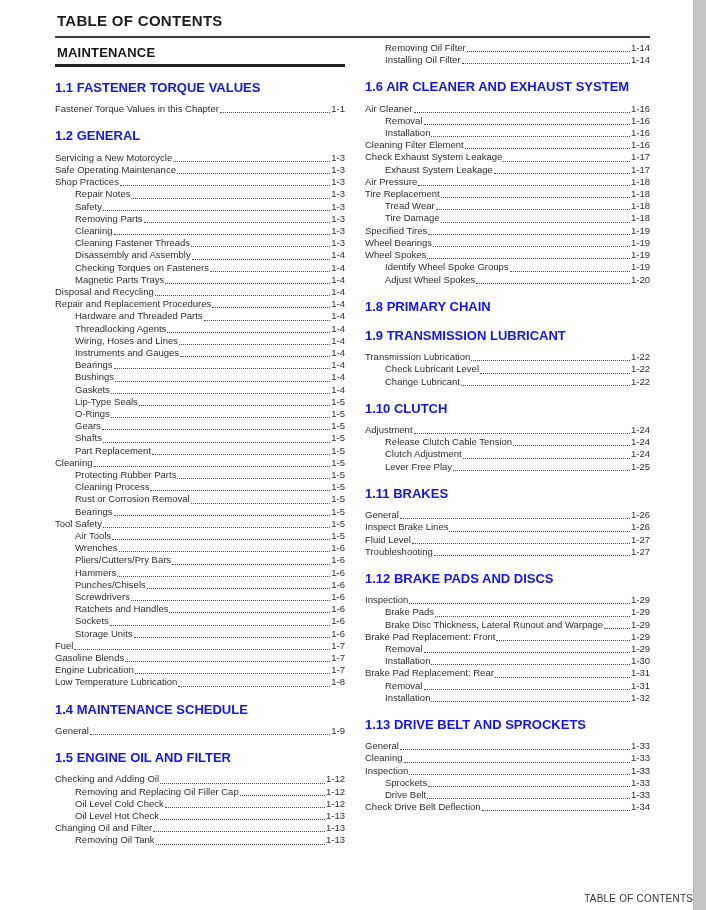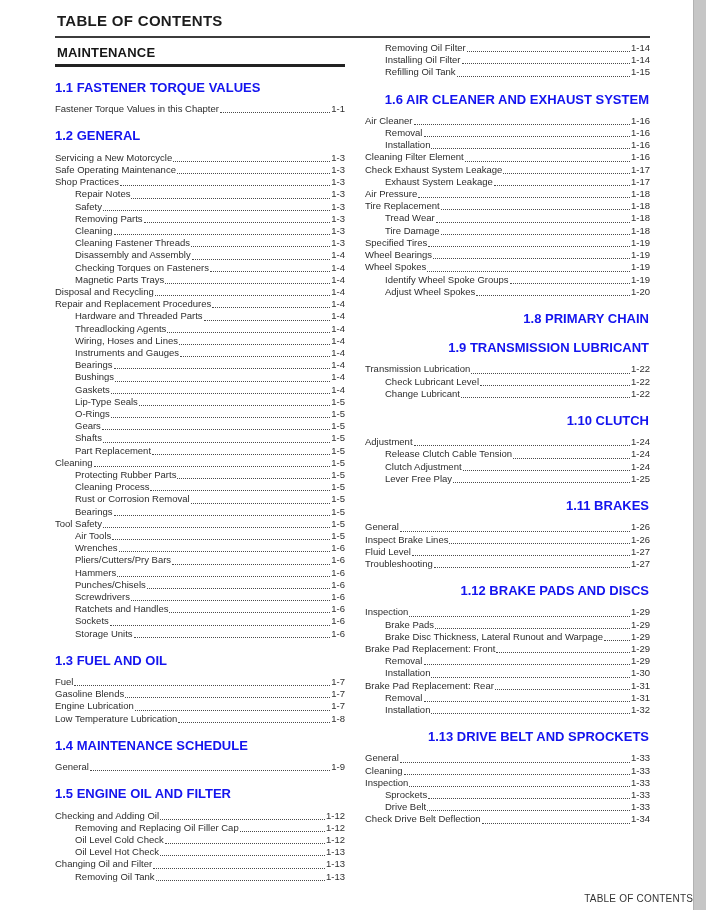--- a/index.html
+++ b/index.html
@@ -18,21 +18,21 @@
     width: 595px;
   }
   .page-title {
     font-size: 15px; font-weight: bold; color: #1c1c1c;
     letter-spacing: 0.3px;
     margin: 0 0 7px 2px;
   }
   .rule-thin { border-top: 2px solid #3c3c3c; height: 0; }
   .columns { display: flex; gap: 20px; margin-top: 4px; }
   .col-left  { width: 290px; flex: none; }
-  .col-right { width: 285px; flex: none; text-align: right; }
+  .col-right { width: 285px; flex: none; }
   .chapter-title {
     font-size: 13px; font-weight: bold; color: #161616;
     margin: 3px 0 4px 2px; letter-spacing: 0.2px;
   }
   .rule-thick { border-top: 3px solid #222222; height: 0; }
   .sec-heading {
     color: var(--accent);
     font-size: 13px; font-weight: bold;
     line-height: 1.25;
     margin: 13px 0 7px 0;
@@ -293,21 +293,20 @@
               <span class="lbl">Sockets</span>
               <span class="dots"></span>
               <span class="pg">1-6</span>
             </div>
             <div class="entry ind">
               <span class="lbl">Storage Units</span>
               <span class="dots"></span>
               <span class="pg">1-6</span>
             </div>
           </div>
-          <div class="sec-heading">1.3 FUEL AND OIL</div>
           <div class="entries">
             <div class="entry">
               <span class="lbl">Fuel</span>
               <span class="dots"></span>
               <span class="pg">1-7</span>
             </div>
             <div class="entry">
               <span class="lbl">Gasoline Blends</span>
               <span class="dots"></span>
               <span class="pg">1-7</span>
@@ -369,25 +368,20 @@
           <div class="entries">
             <div class="entry ind">
               <span class="lbl">Removing Oil Filter</span>
               <span class="dots"></span>
               <span class="pg">1-14</span>
             </div>
             <div class="entry ind">
               <span class="lbl">Installing Oil Filter</span>
               <span class="dots"></span>
               <span class="pg">1-14</span>
-            </div>
-            <div class="entry ind">
-              <span class="lbl">Refilling Oil Tank</span>
-              <span class="dots"></span>
-              <span class="pg">1-15</span>
             </div>
           </div>
           <div class="sec-heading">1.6 AIR CLEANER AND EXHAUST SYSTEM</div>
           <div class="entries">
             <div class="entry">
               <span class="lbl">Air Cleaner</span>
               <span class="dots"></span>
               <span class="pg">1-16</span>
             </div>
             <div class="entry ind">

